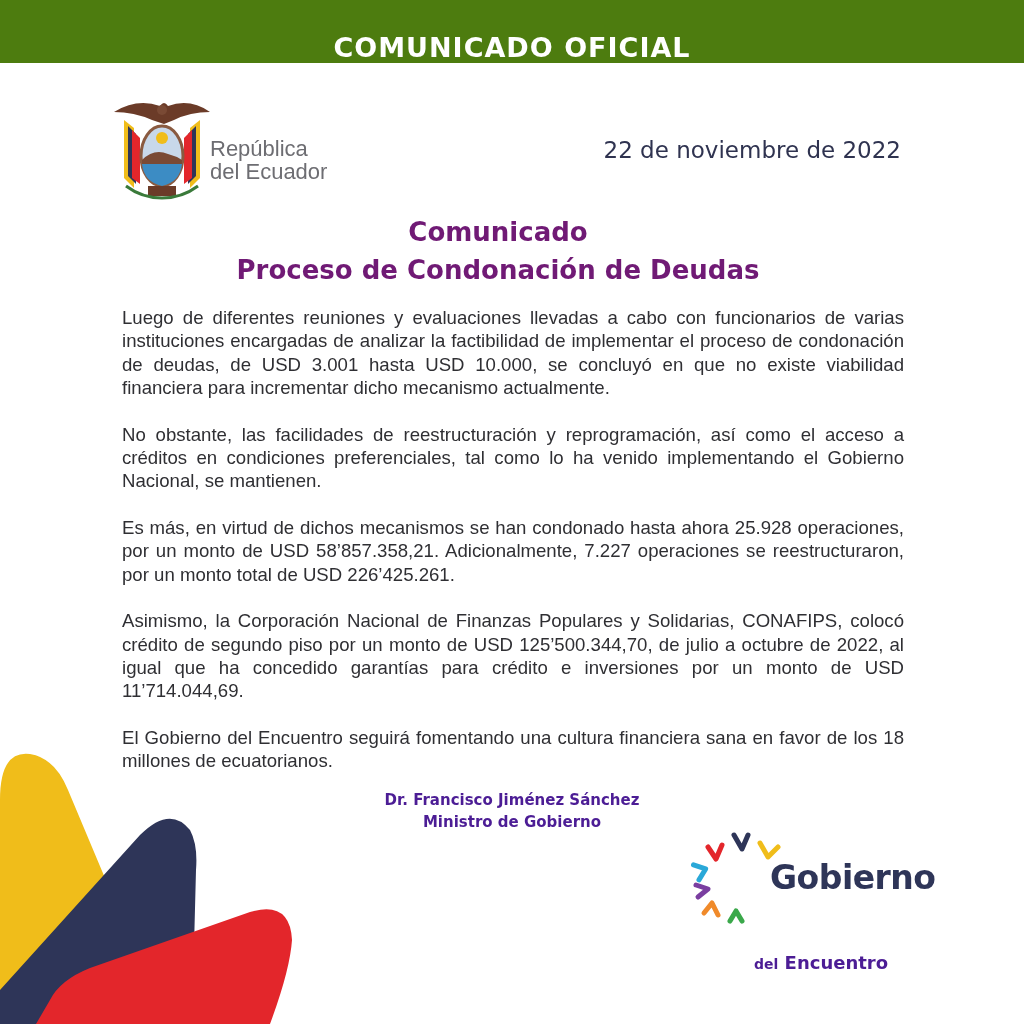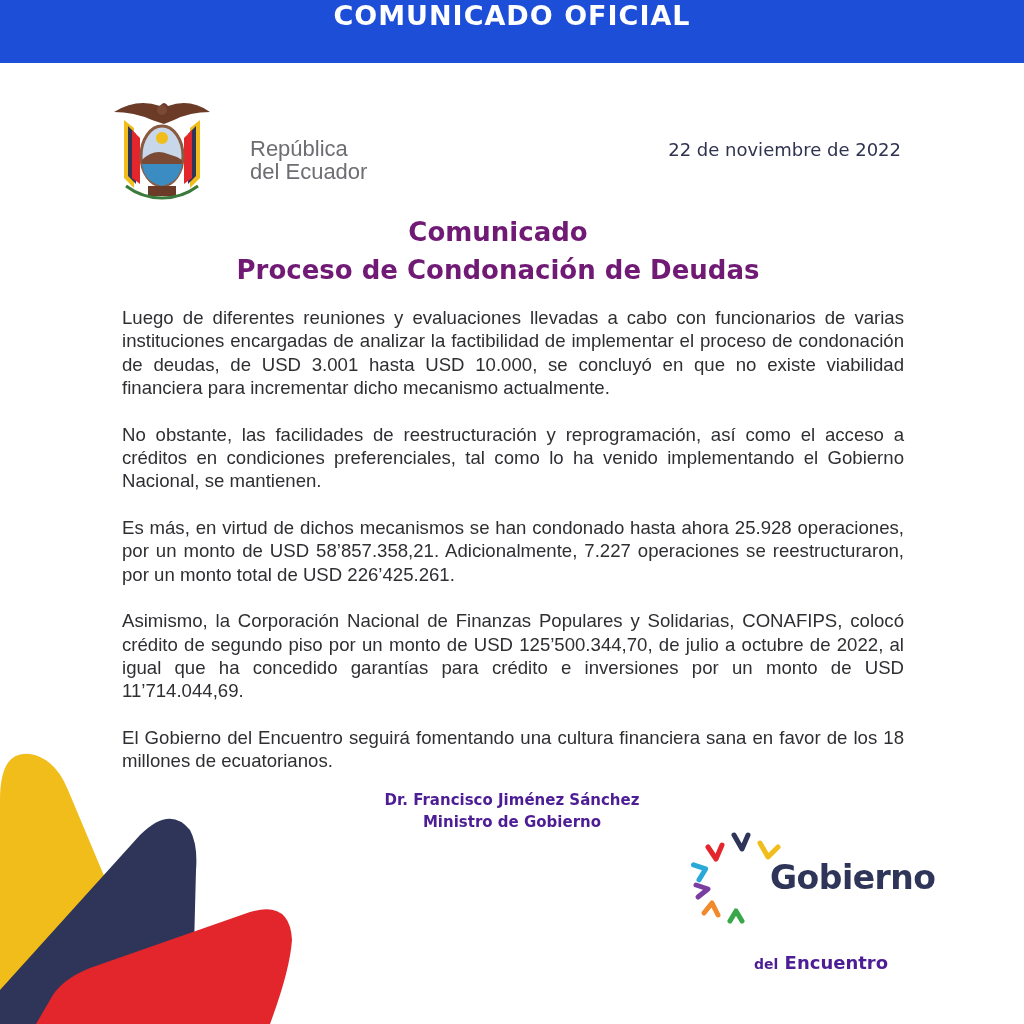--- a/index.html
+++ b/index.html
@@ -2,36 +2,36 @@
 <html><head>
 <meta charset="utf-8">
 <style>
   html, body { margin: 0; padding: 0; }
   body {
     width: 1024px; height: 1024px; position: relative; overflow: hidden;
     background: #ffffff; font-family: "Liberation Sans", sans-serif; color: #2b2b2e;
   }
   .topbar {
     position: absolute; left: 0; top: 0; width: 1024px; height: 63px;
-    background: #1d4ed8; color: #fff; display: flex; align-items: flex-start; justify-content: center;
+    background: #4d7c0f; color: #fff; display: flex; align-items: flex-end; justify-content: center;
   }
   .topbar-title { font-family: "DejaVu Sans", sans-serif; font-weight: bold; font-size: 27px; letter-spacing: 1px; }
 
   .coat { position: absolute; left: 112px; top: 98px; width: 100px; height: 108px; }
   .rep-text {
     position: absolute; left: 210px; top: 137px; font-family: "Liberation Sans", sans-serif;
-    font-size: 22px; line-height: 23px; color: #6d6d72; font-weight: normal; margin-left: 40px;
+    font-size: 22px; line-height: 23px; color: #6d6d72; font-weight: normal;
   }
 
   .ministry {
     position: absolute; right: 123px; top: 138px; text-align: right;
     font-family: "DejaVu Sans", sans-serif; color: #2f3350;
   }
   .ministry-name { font-weight: bold; font-size: 17.5px; line-height: 24px; }
-  .ministry-date { font-size: 18px; line-height: 24px; margin-left: 12px; }
+  .ministry-date { font-size: 23px; line-height: 24px; margin-left: 12px; }
 
   .doc-title {
     position: absolute; left: 0; width: 996px; top: 213px; text-align: center;
     font-family: "DejaVu Sans", sans-serif; font-weight: bold; color: #701a75;
     font-size: 26px; line-height: 38px;
   }
 
   .body-text {
     position: absolute; left: 122px; width: 782px; top: 306px;
     font-family: "Liberation Sans", sans-serif; font-size: 18.6px; line-height: 23.3px;

